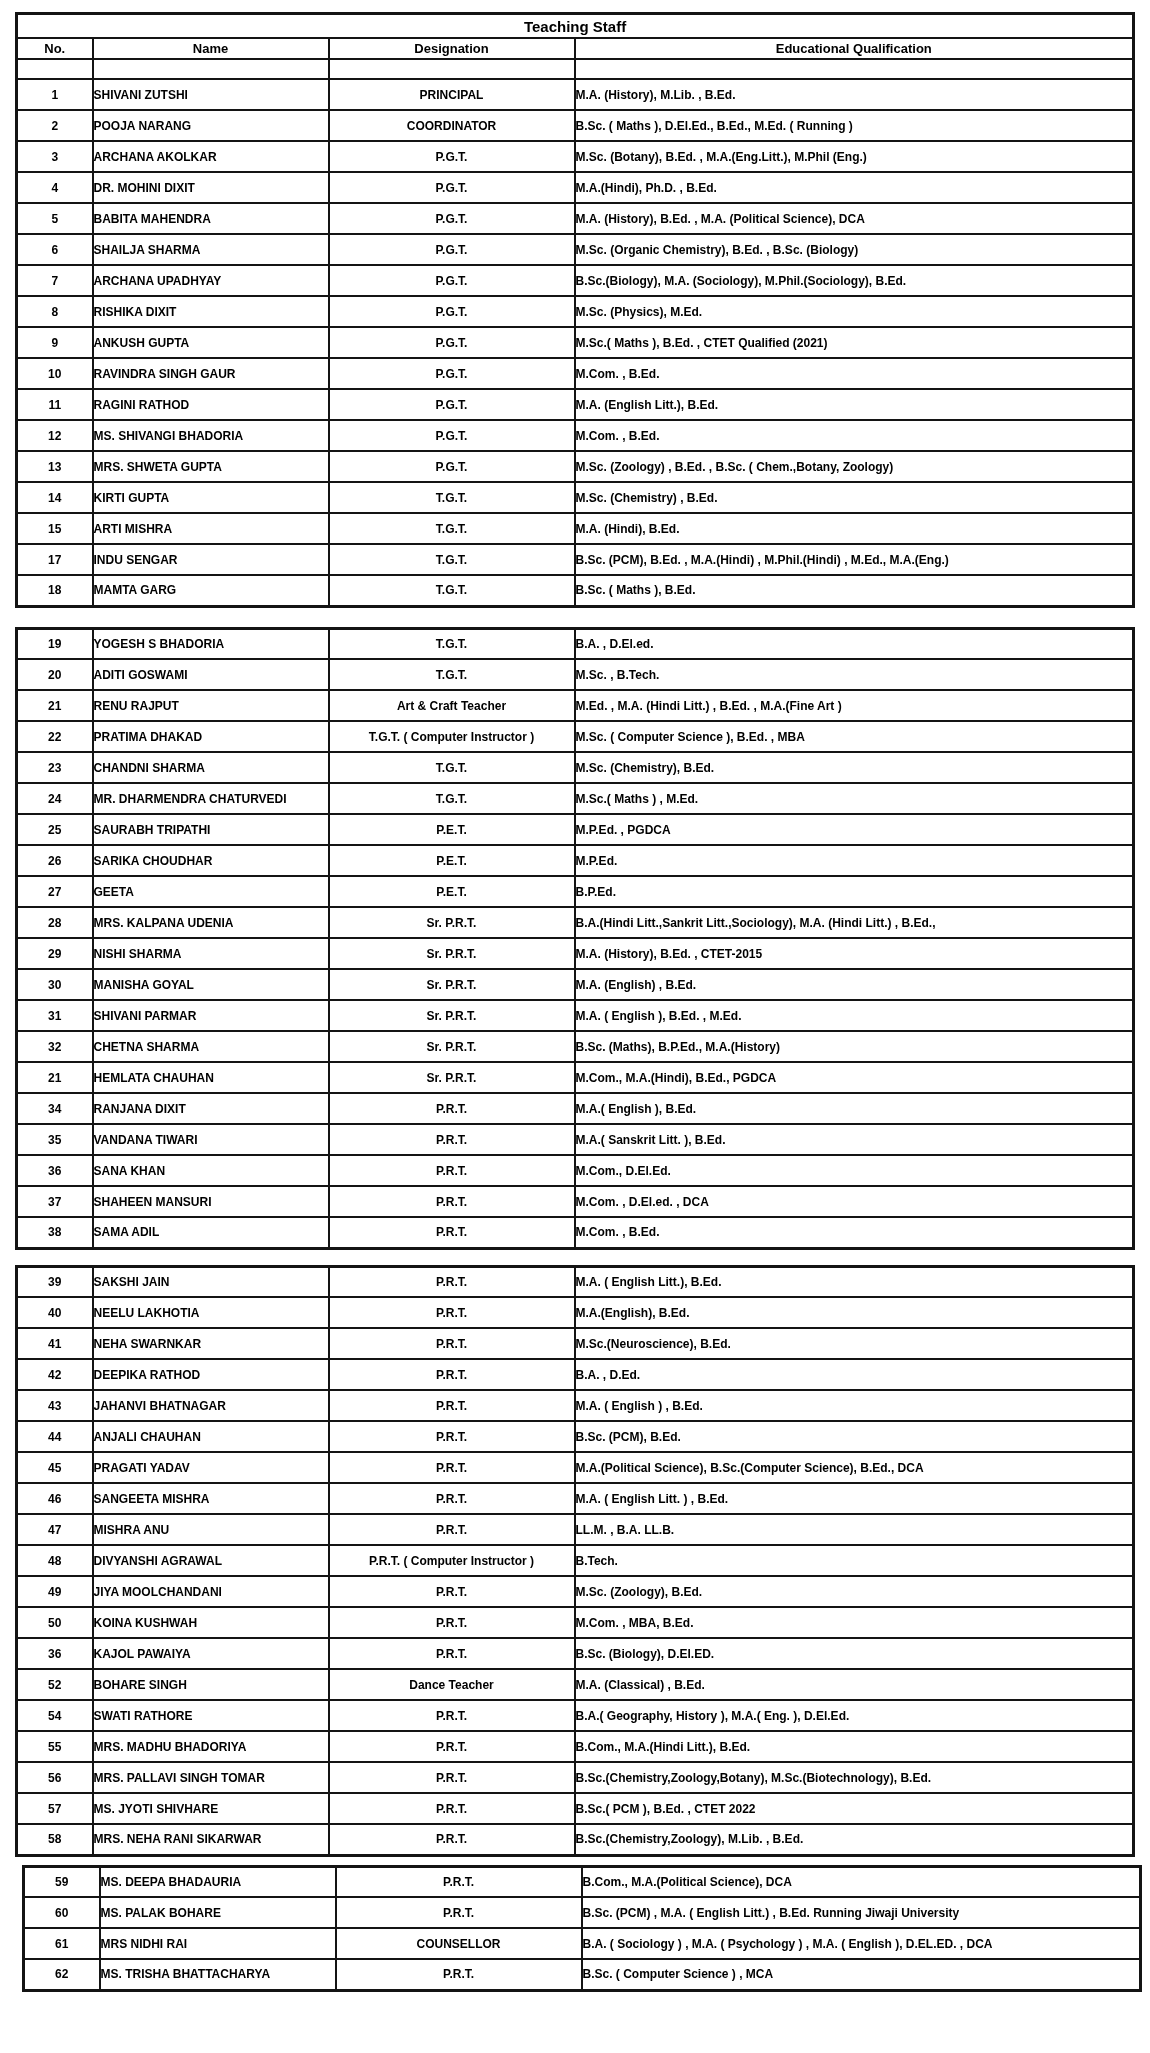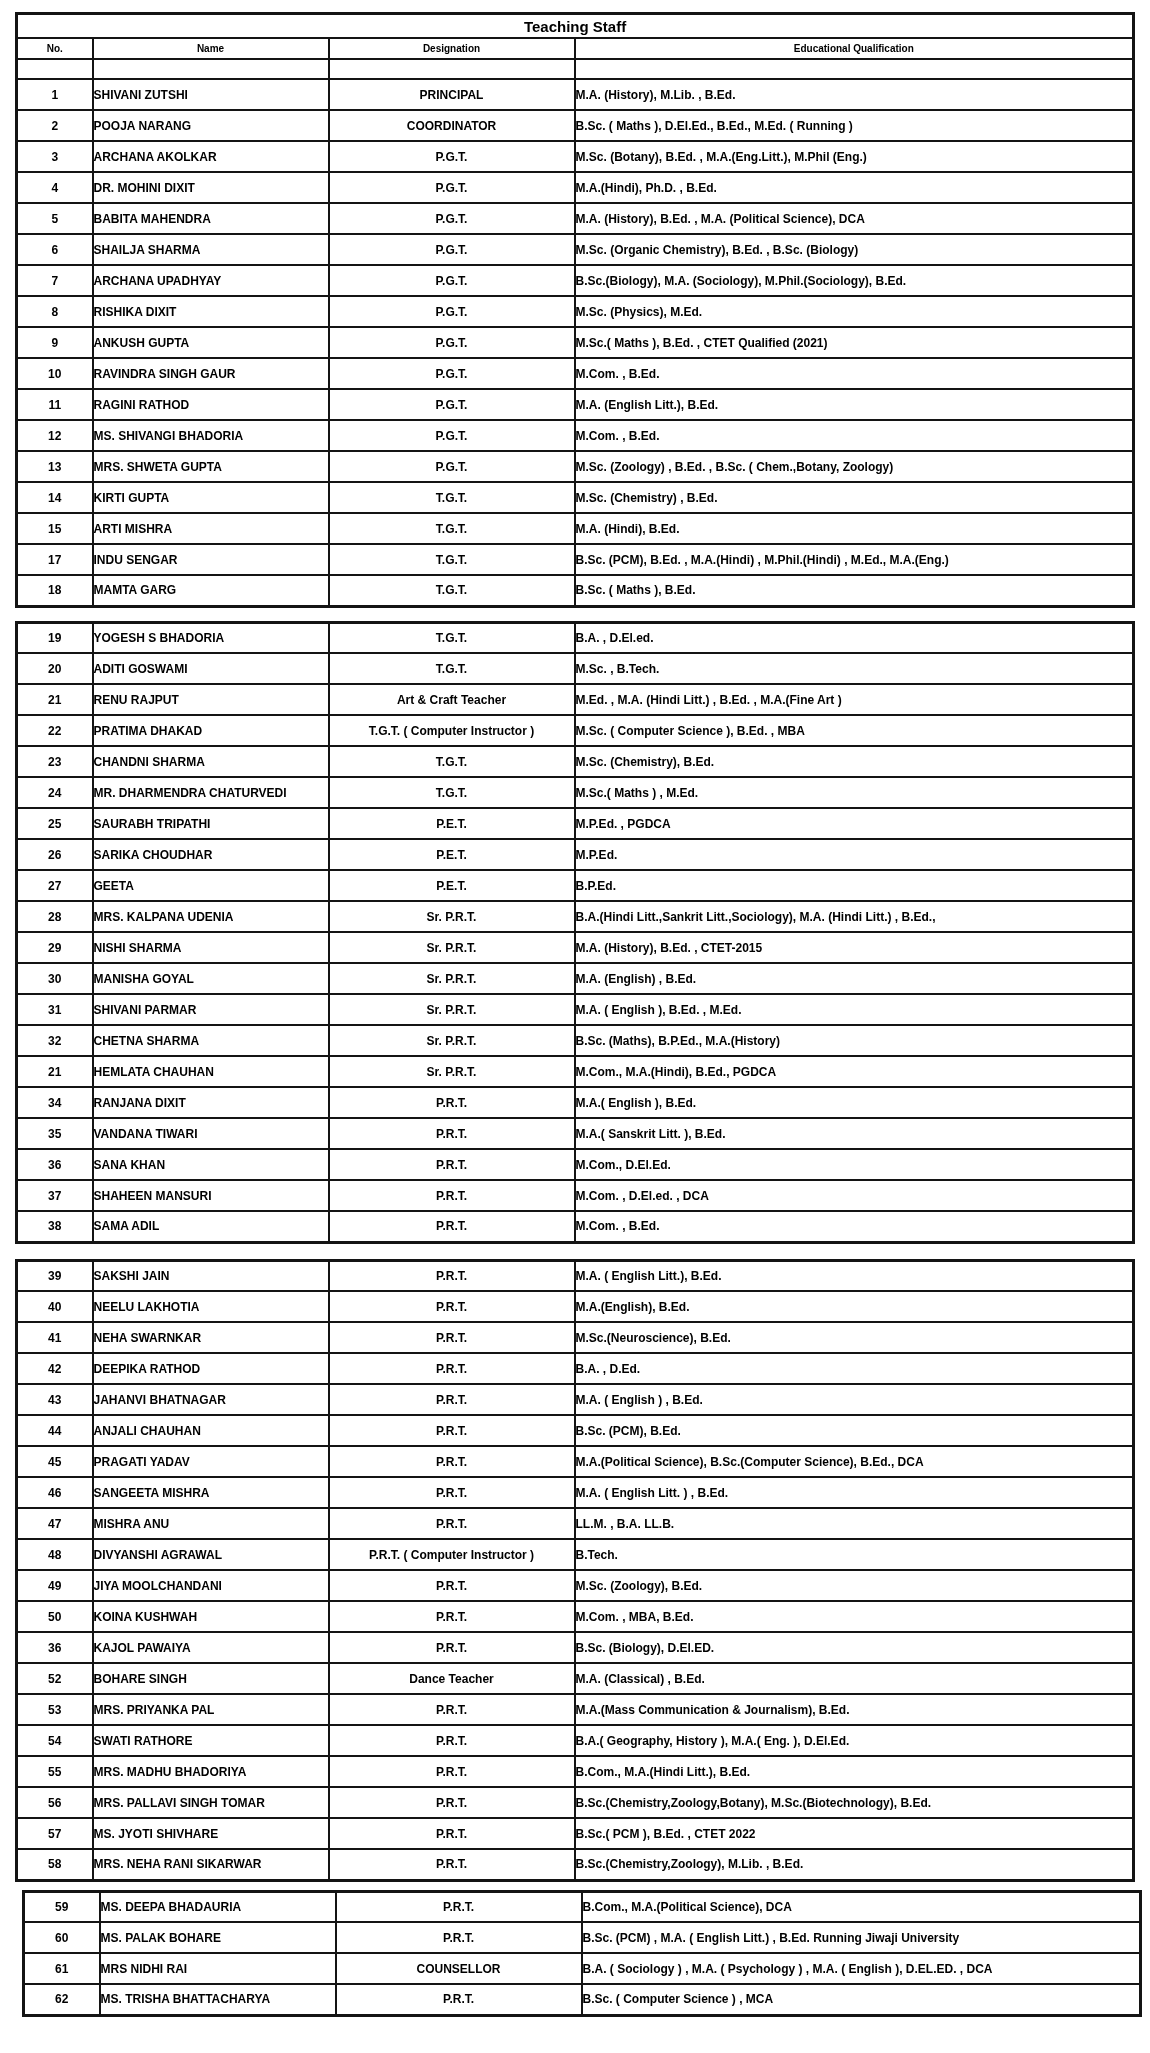--- a/index.html
+++ b/index.html
@@ -38,37 +38,37 @@
   col.c-desig { width: 246px; }
   col.c-qual  { width: 559px; }
 
   tr.title-row th {
     height: 22px;
     font-size: 15px;
     vertical-align: middle;
   }
   tr.head-row th {
     height: 19px;
-    font-size: 10px;
+    font-size: 13px;
     text-align: center;
     vertical-align: middle;
   }
   tr.empty-row td { height: 18px; }
 
   tbody tr { height: 31px; }
   tbody td {
     font-size: 12px;
     vertical-align: middle;
   }
   td.cell-no          { text-align: center; }
   td.cell-name        { text-align: left; padding-left: 4px; }
   td.cell-designation { text-align: center; }
   td.cell-qualification { text-align: left; padding-left: 4px; }
 
-  table.t2 { margin-top: 13px; }
+  table.t2 { margin-top: 19px; }
   table.t3 { margin-top: 15px; }
   table.t4 { margin-top: 8px; margin-left: 7px;  }
 </style>
 </head>
 <body>
 
 <div class="page">
 
   <table class="staff t1">
     <colgroup>
@@ -417,26 +417,20 @@
           <td class="cell-designation">P.R.T.</td>
           <td class="cell-qualification">B.Sc. (Biology), D.El.ED.</td>
         </tr>
         <tr>
           <td class="cell-no">52</td>
           <td class="cell-name">BOHARE SINGH</td>
           <td class="cell-designation">Dance Teacher</td>
           <td class="cell-qualification">M.A. (Classical) , B.Ed.</td>
         </tr>
         <tr>
-          <td class="cell-no">53</td>
-          <td class="cell-name">MRS. PRIYANKA PAL</td>
-          <td class="cell-designation">P.R.T.</td>
-          <td class="cell-qualification">M.A.(Mass Communication &amp; Journalism), B.Ed.</td>
-        </tr>
-        <tr>
           <td class="cell-no">54</td>
           <td class="cell-name">SWATI RATHORE</td>
           <td class="cell-designation">P.R.T.</td>
           <td class="cell-qualification">B.A.( Geography, History ), M.A.( Eng. ), D.El.Ed.</td>
         </tr>
         <tr>
           <td class="cell-no">55</td>
           <td class="cell-name">MRS. MADHU BHADORIYA</td>
           <td class="cell-designation">P.R.T.</td>
           <td class="cell-qualification">B.Com., M.A.(Hindi Litt.), B.Ed.</td>

